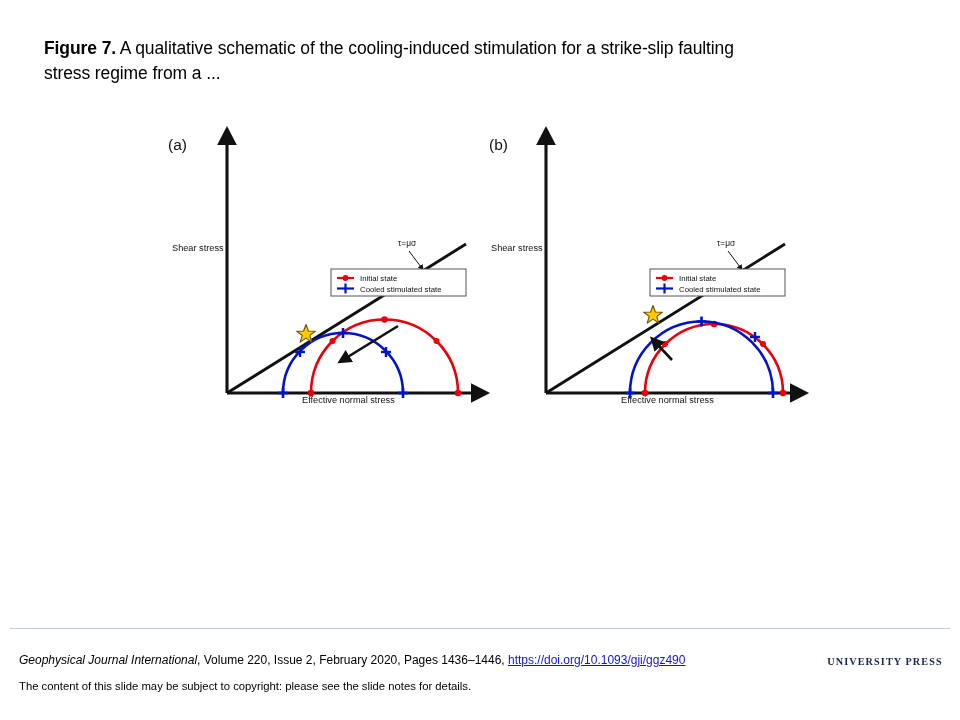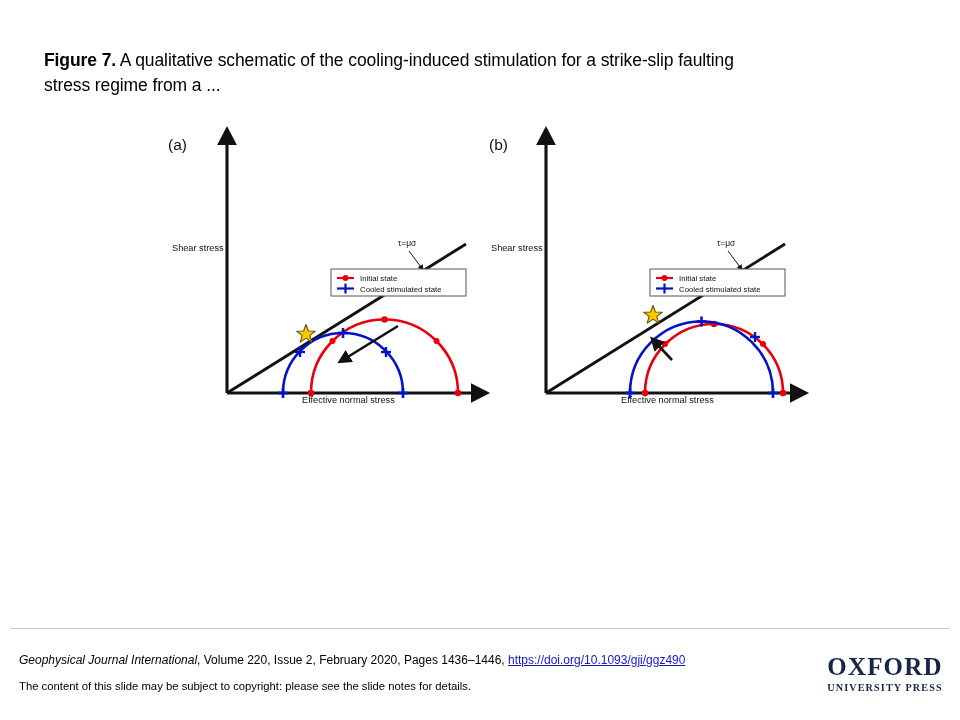--- a/index.html
+++ b/index.html
@@ -13,21 +13,21 @@
     position: relative;
     overflow: hidden;
     font-family: "Liberation Sans", sans-serif;
     color: #000000;
   }
 
   
   #slide-title {
     position: absolute;
     left: 44px;
-    top: 48px;
+    top: 36px;
     width: 720px;
     font-size: 17.5px;
     line-height: 25px;
     color: #000000;
     letter-spacing: -0.1px;
   }
   #slide-title .fig-label {
     font-weight: bold;
   }
 
@@ -241,15 +241,14 @@
   </svg>
 </div>
 
 <div id="footer-divider"></div>
 
 <div id="citation-line"><span class="journal">Geophysical Journal International</span><span>, Volume 220, Issue 2, February 2020, Pages 1436–1446, </span><a id="doi-link" href="#">https://doi.org/10.1093/gji/ggz490</a></div>
 
 <div id="copyright-line">The content of this slide may be subject to copyright: please see the slide notes for details.</div>
 
 <div id="oup-logo">
-  <div class="oup-main">OXFORD</div>
   <div class="oup-sub">UNIVERSITY PRESS</div>
 </div>
 
 </body></html>

